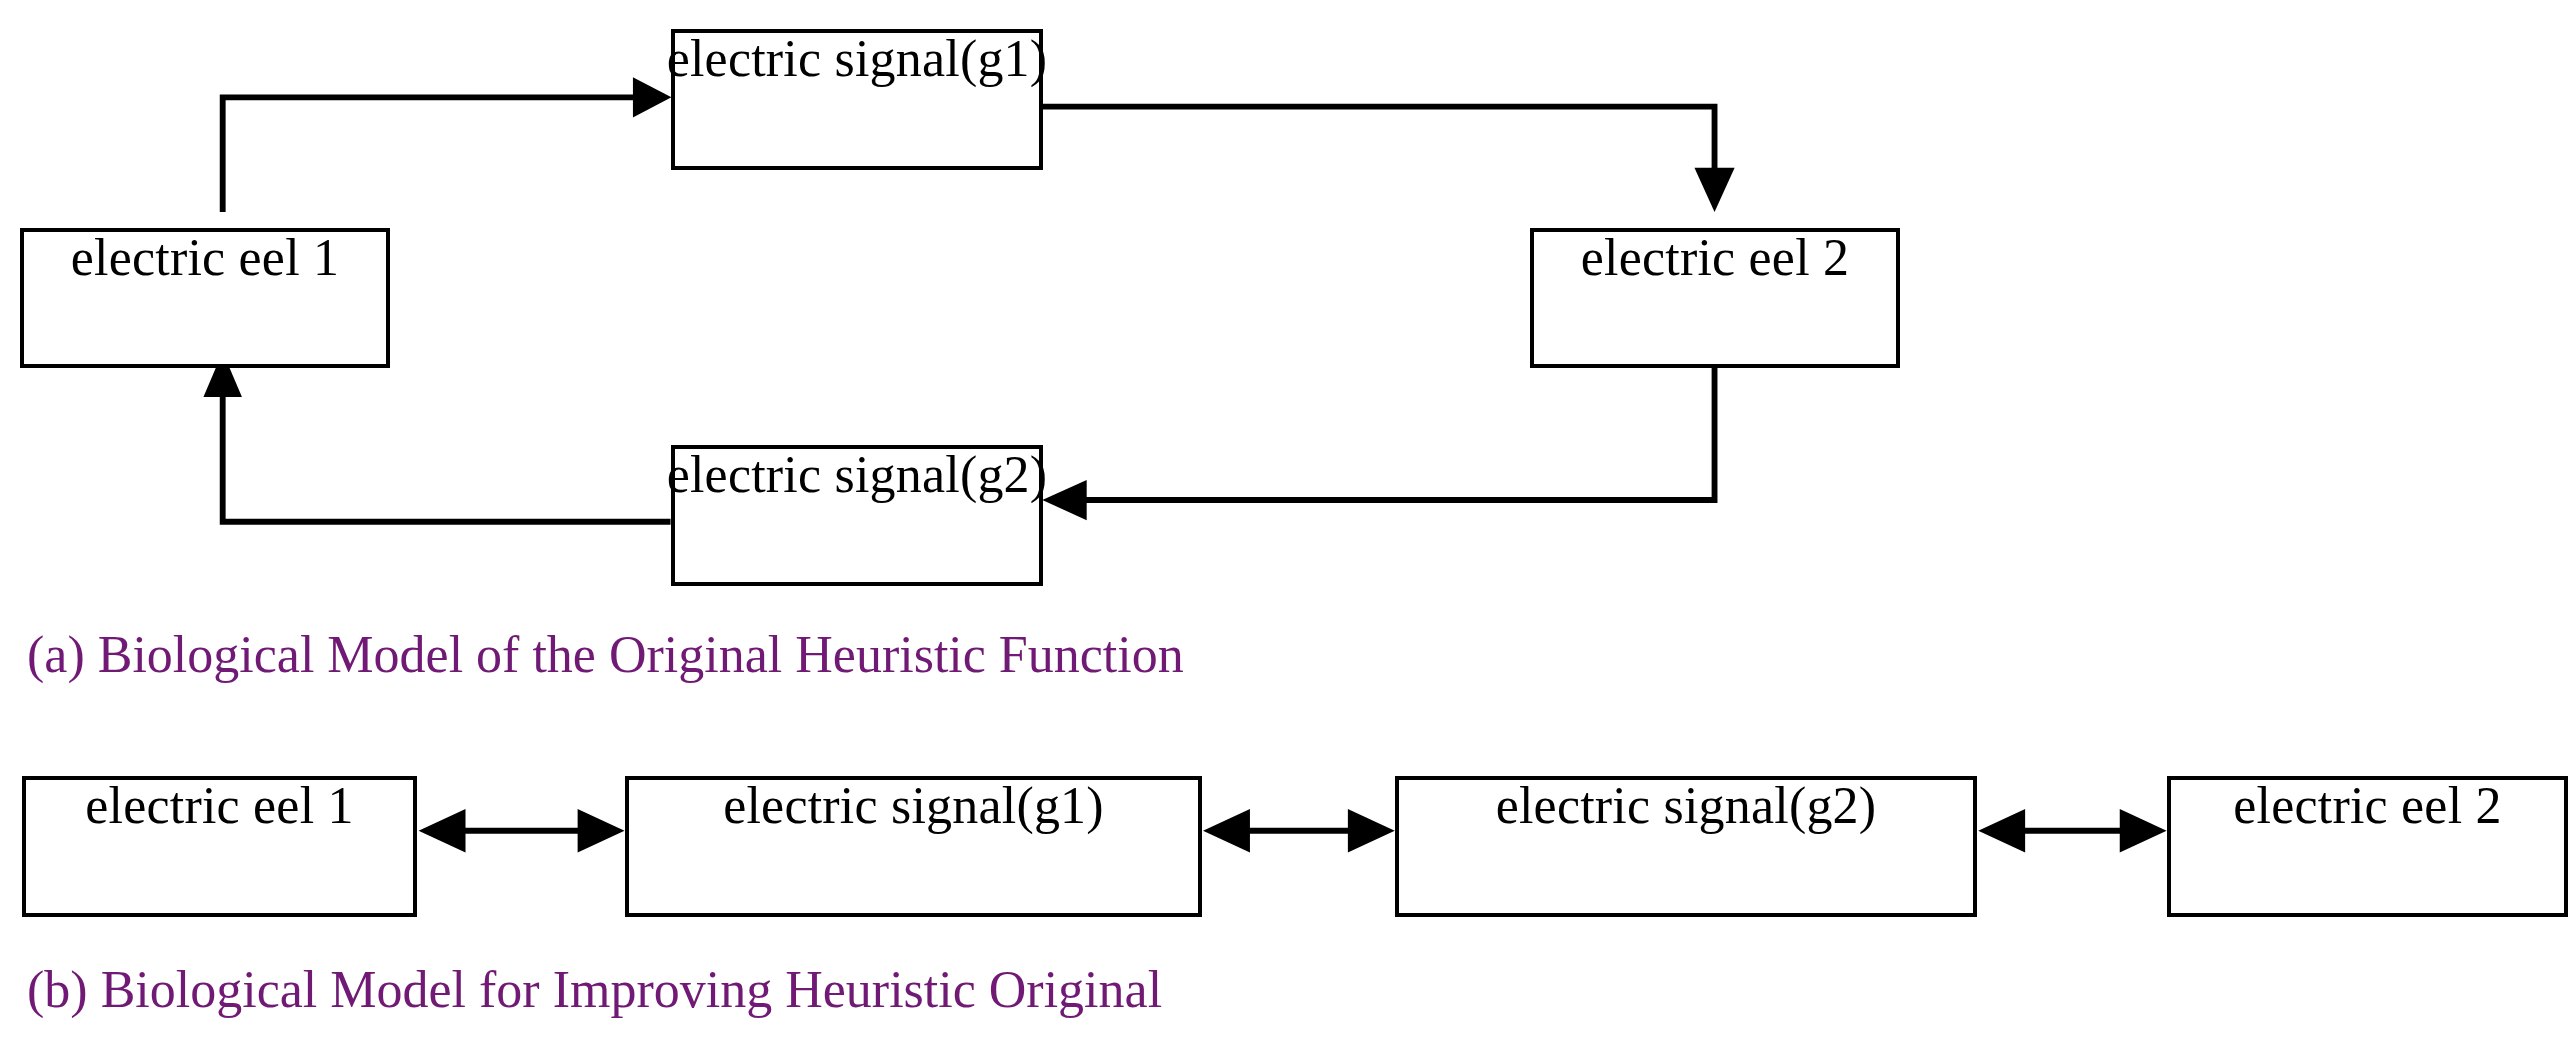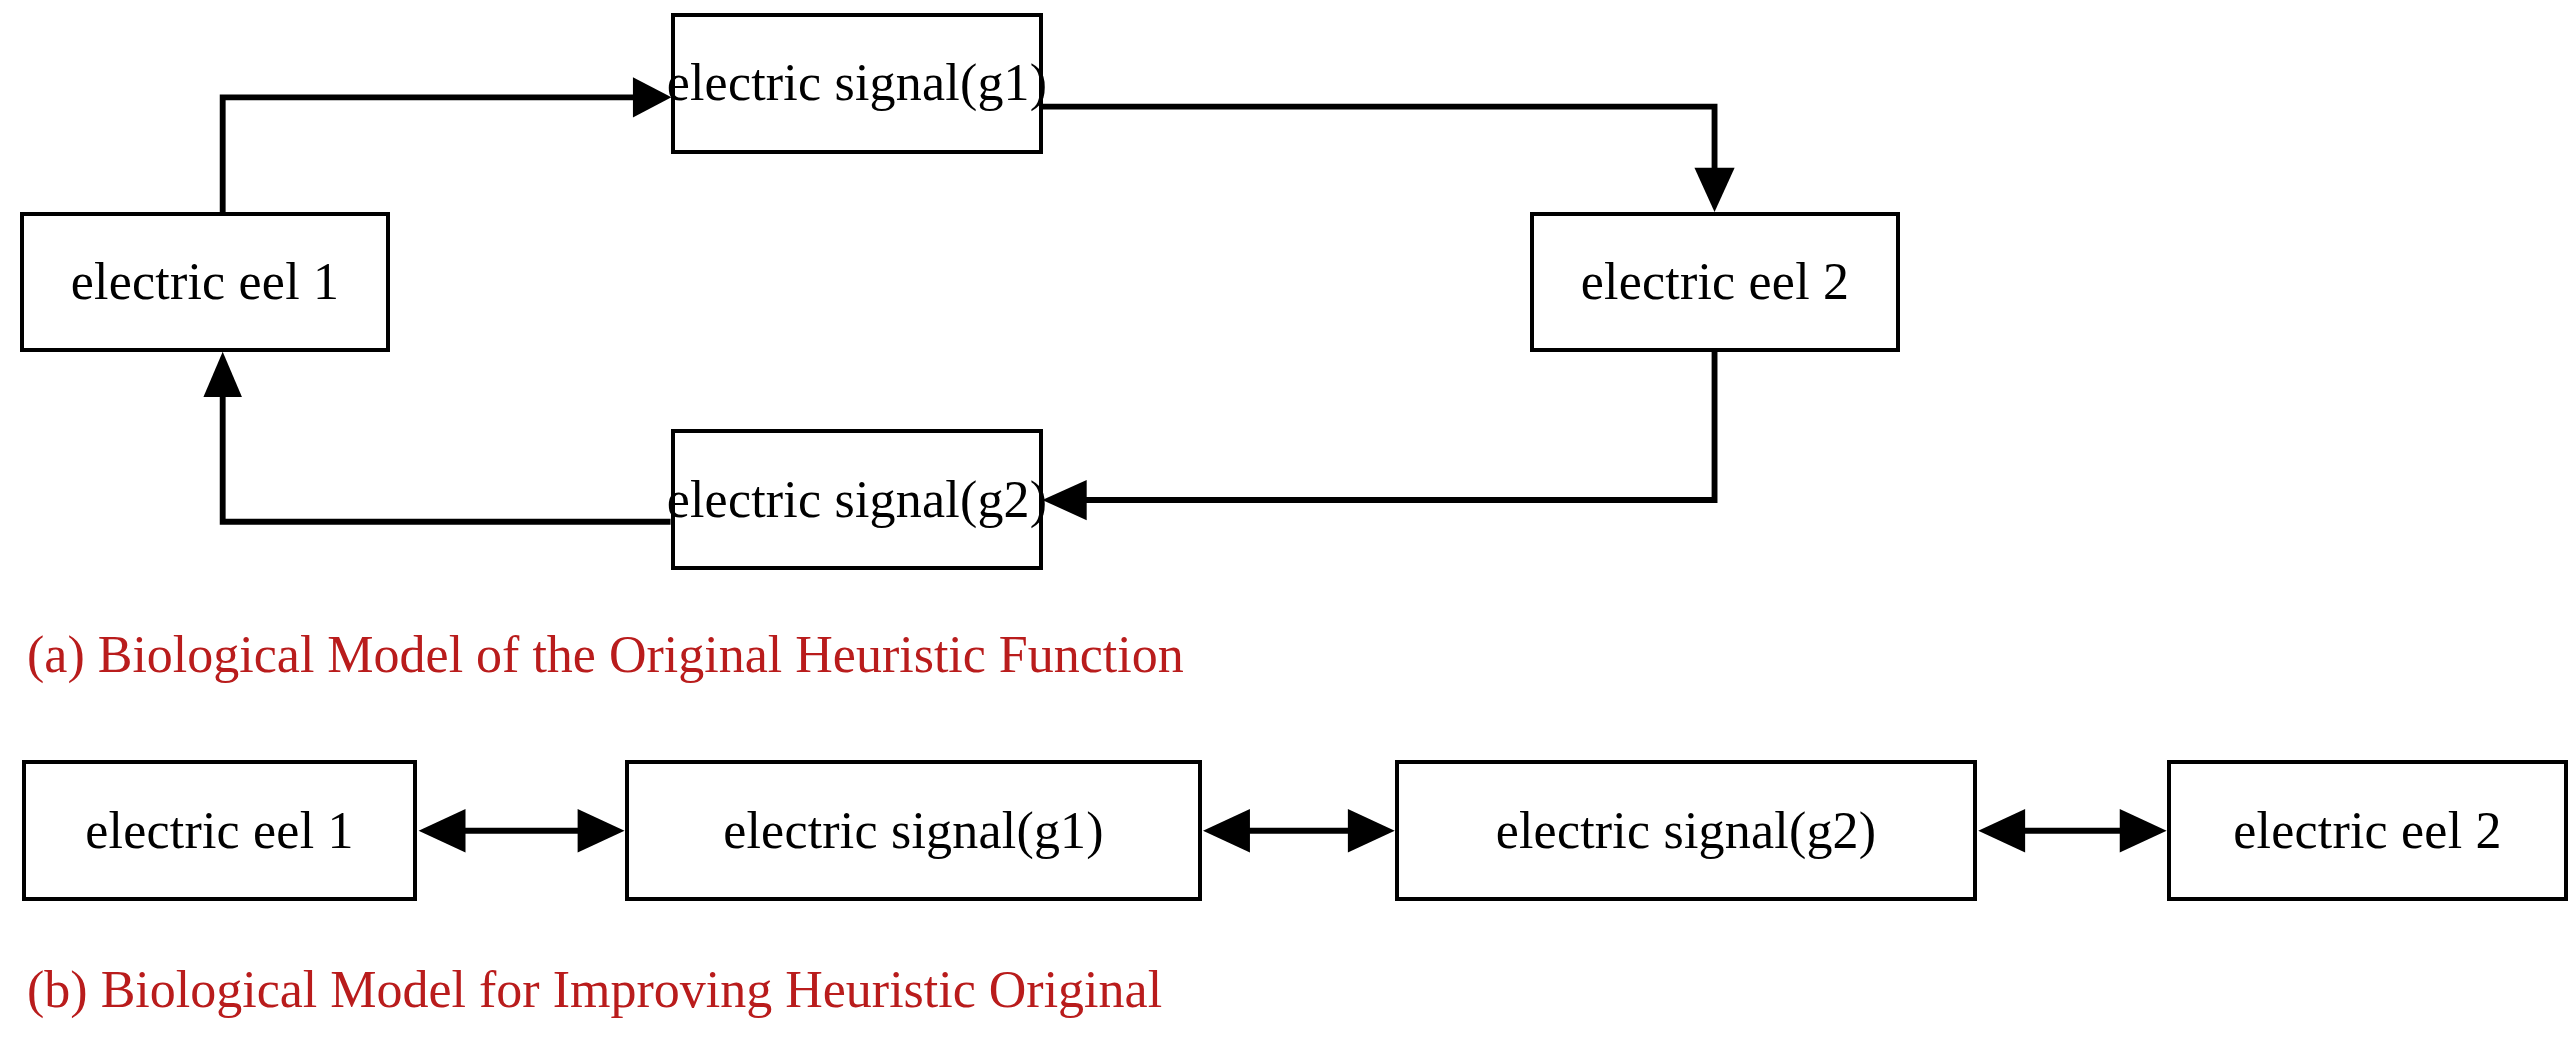--- a/index.html
+++ b/index.html
@@ -24,38 +24,39 @@
     left: 0;
     top: 0;
     width: 2576px;
   }
   .node-box {
     position: absolute;
     box-sizing: border-box;
     border: 4.2px solid #000000;
     background: #ffffff;
     display: flex;
-    align-items: center;
+    align-items: flex-start;
     justify-content: center;
     z-index: 3;
+    margin-top: 16px;
   }
   .node-label {
     font-family: "Liberation Serif", "DejaVu Serif", serif;
     font-size: 52px;
     line-height: 1;
     color: #000000;
     white-space: nowrap;
     letter-spacing: 0.2px;
   }
   .caption {
     position: absolute;
     font-family: "Liberation Serif", "DejaVu Serif", serif;
     font-size: 52px;
     line-height: 1.1;
-    color: #b91c1c;
+    color: #701a75;
     white-space: nowrap;
   }
   svg.edges {
     position: absolute;
     left: 0;
     top: 0;
     width: 2576px;
     height: 1057px;
     z-index: 1;
     pointer-events: none;

